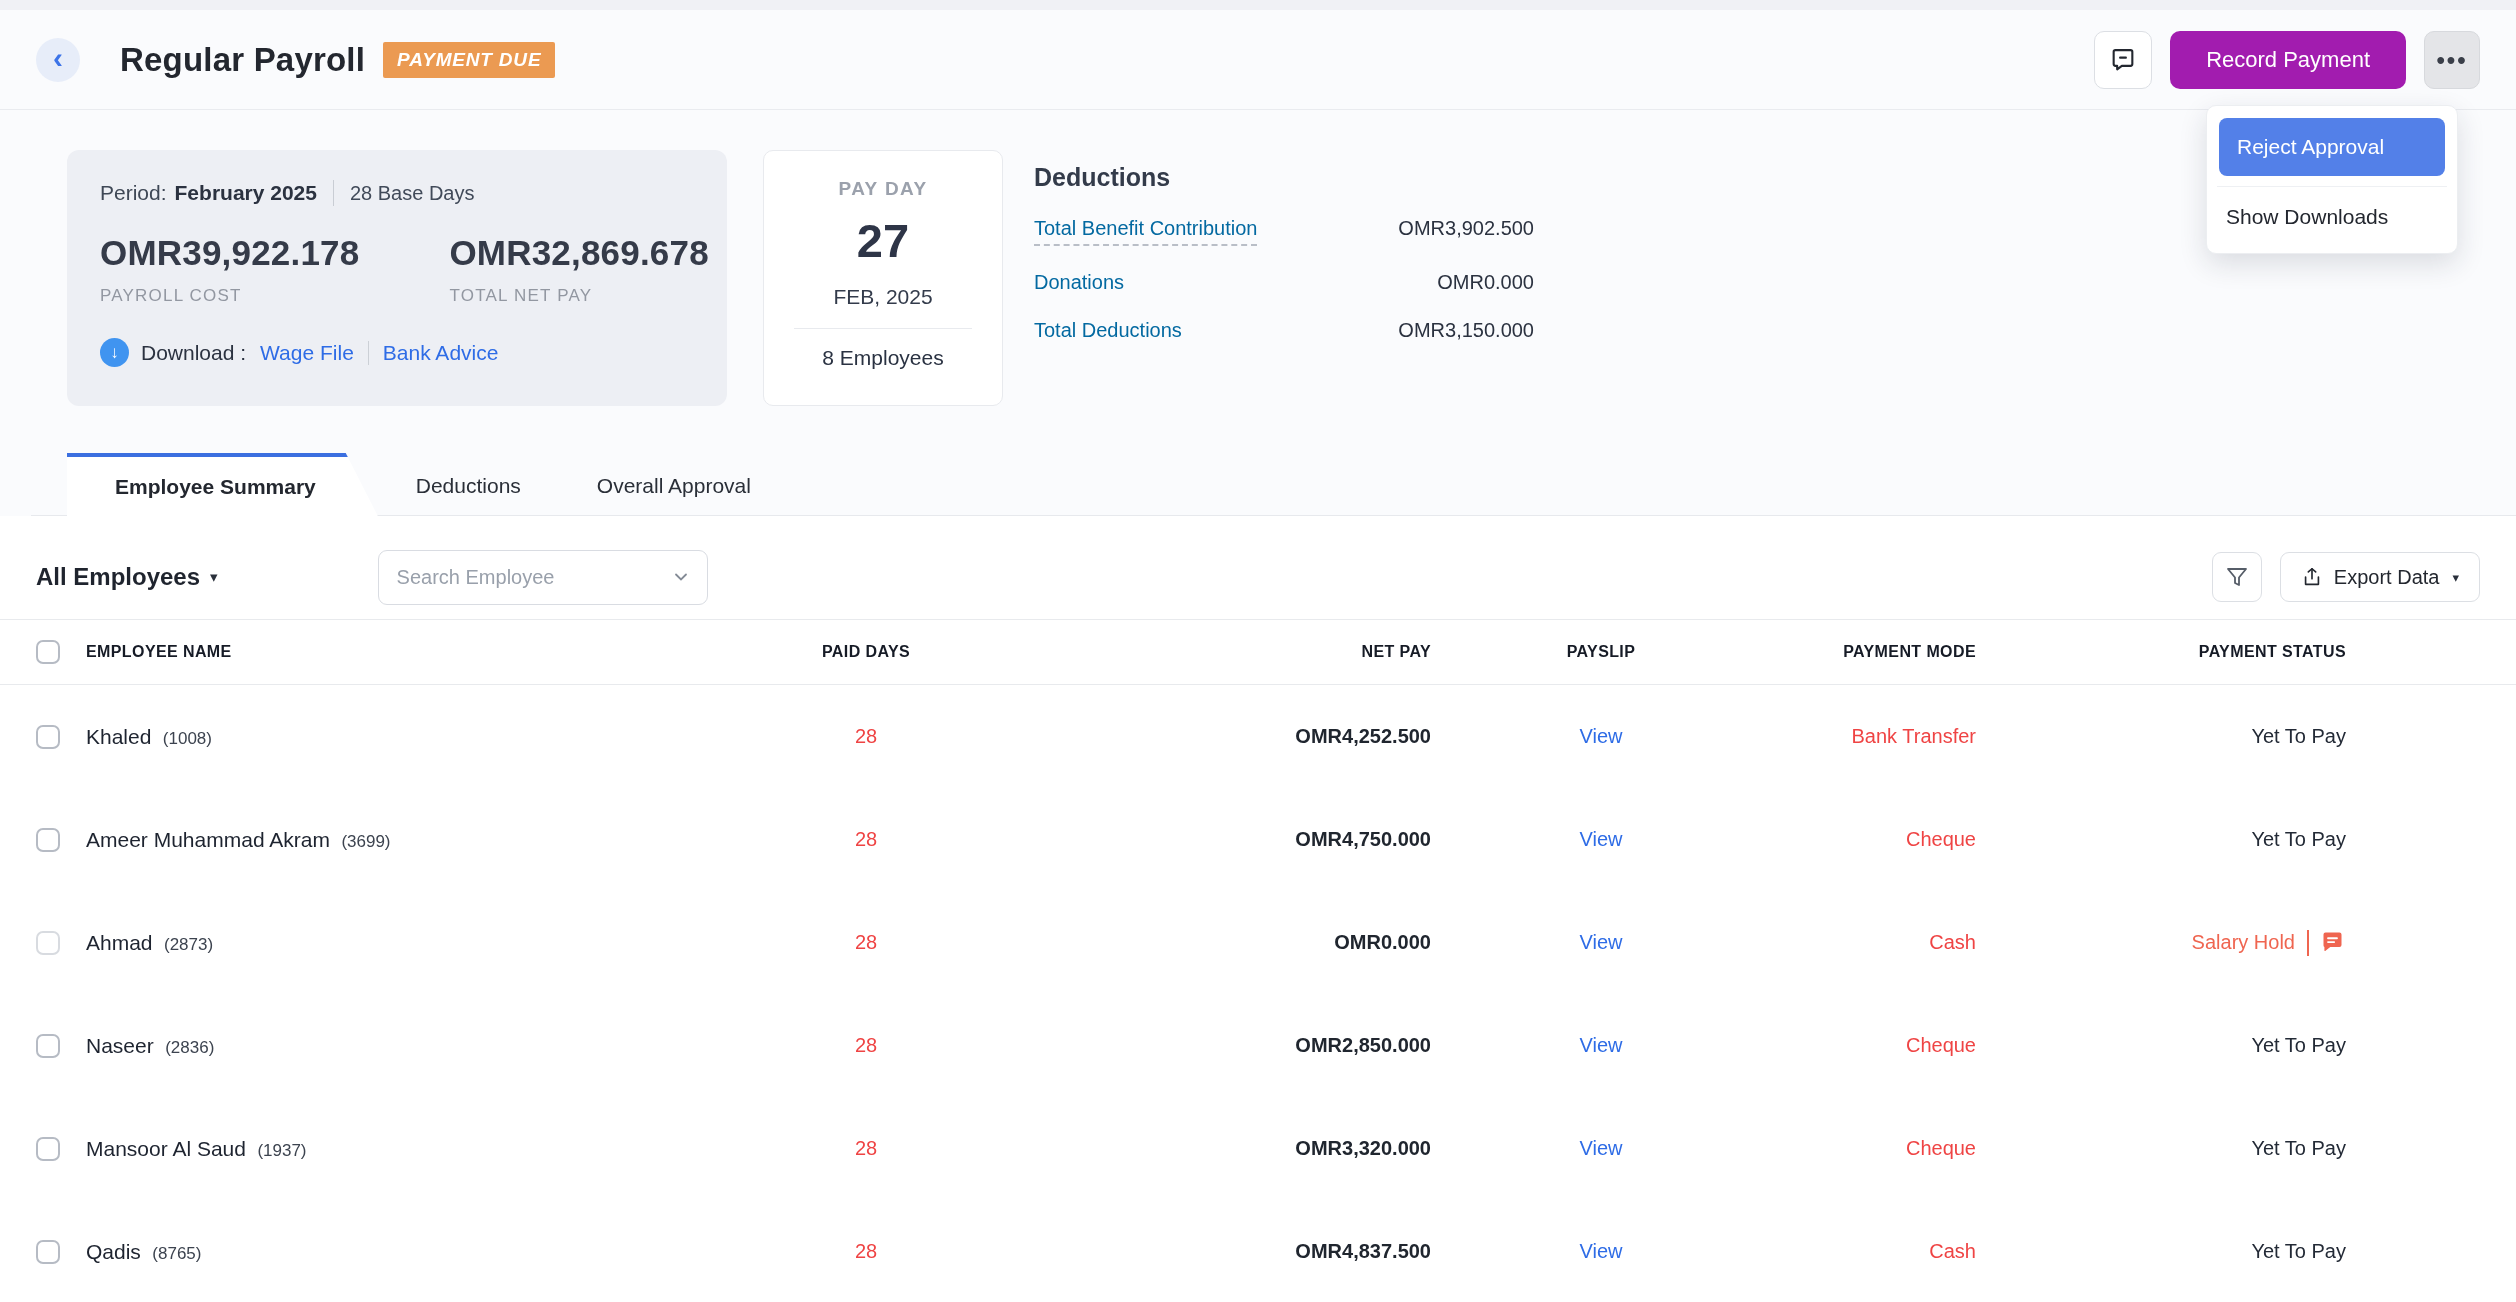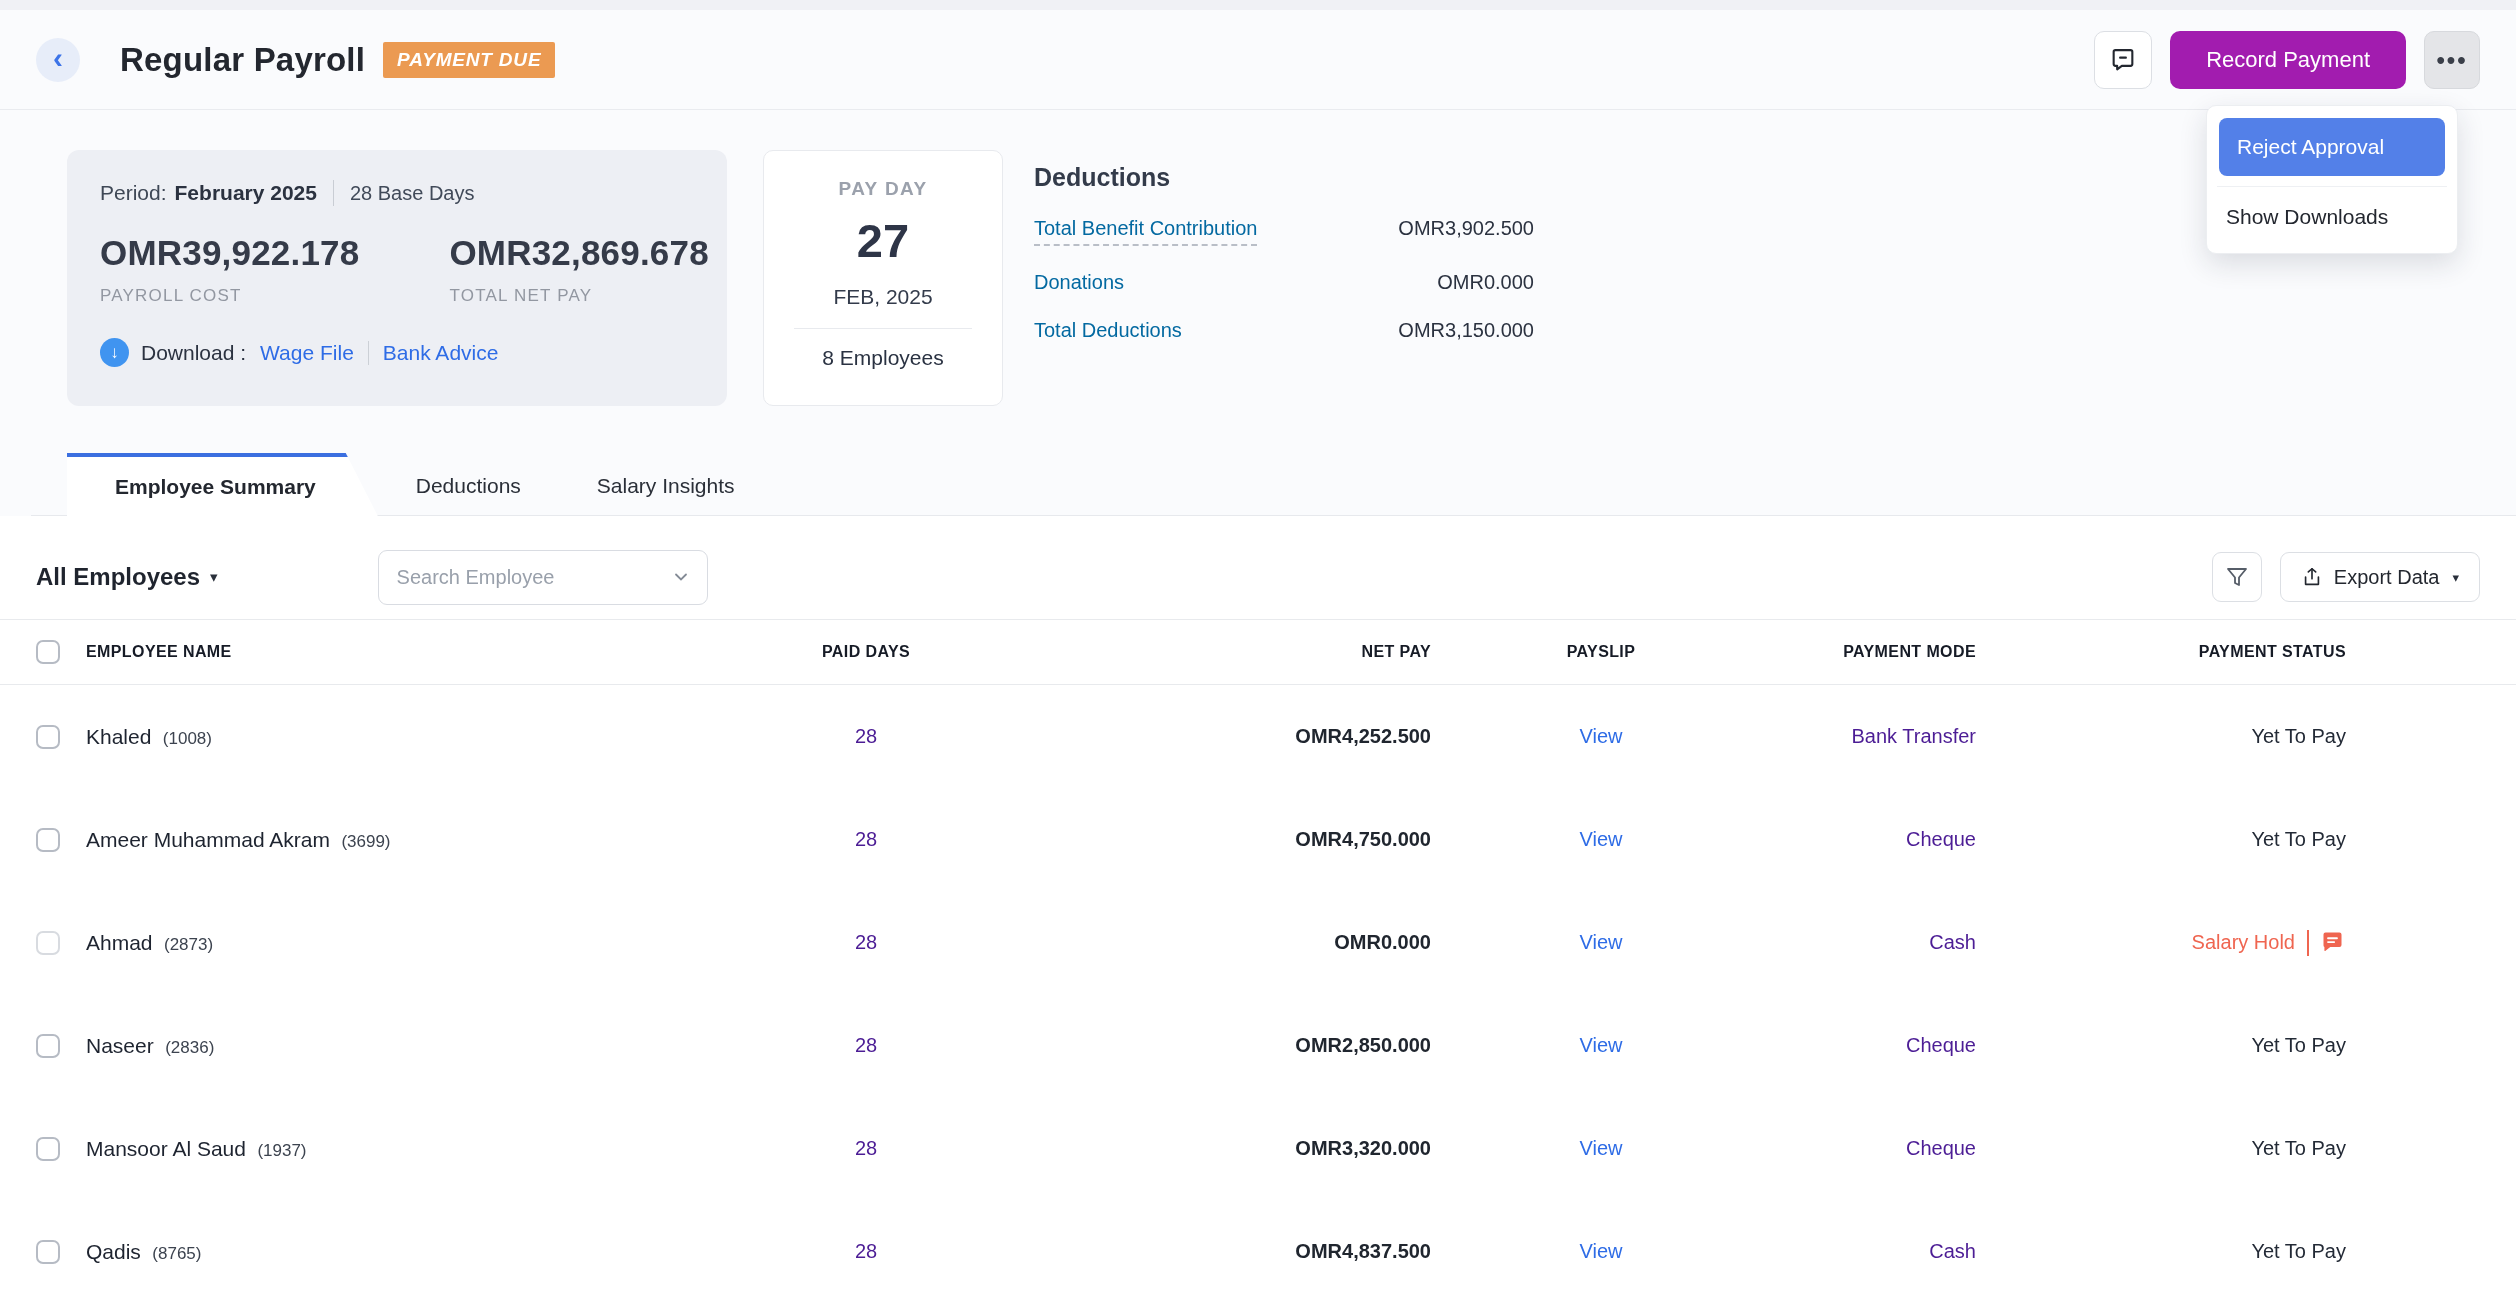--- a/index.html
+++ b/index.html
@@ -145,21 +145,21 @@
   .col-center { text-align:center; }
   .col-right { text-align:right; }
   .trow { height:103px; }
   .trow .grid { height:100%; }
   .checkbox {
     width:24px; height:24px; border:2px solid #b6bbc4; border-radius:7px; background:#fff; cursor:pointer;
   }
   .checkbox.muted { border-color:#d8dbe0; }
   .emp-name { font-size:21px; color:#1e2430; cursor:pointer; }
   .emp-id { font-size:17px; color:#3c434f; margin-left:7px; }
-  .cell { font-size:20px; color:#4c1d95; }
+  .cell { font-size:20px; color:#ef4444; }
   .net-pay { font-weight:600; color:#20262f; }
   .view-link { font-size:20px; color:#2e6ce6; font-weight:500; cursor:pointer; }
   .status-cell { display:flex; align-items:center; justify-content:flex-end; font-size:20px; color:#232a36; }
   .status-cell.hold { color:#ef6550; }
   .hold-extra { display:flex; align-items:center; }
   .hold-bar { width:2px; height:26px; background:#ef6550; margin:0 10px 0 12px; }
 
   svg { display:block; }
 </style>
 </head>
@@ -247,21 +247,21 @@
         <span class="deduction-label">Total Deductions</span>
         <span class="deduction-value">OMR3,150.000</span>
       </div>
     </div>
 
   </div>
 
   <div class="tabs-row">
     <div class="tab active">Employee Summary</div>
     <div class="tab">Deductions</div>
-    <div class="tab">Salary Insights</div>
+    <div class="tab">Overall Approval</div>
   </div>
 </div>
 
 <div class="content">
 
   <div class="filter-row">
     <div class="employees-filter">
       <span class="label">All Employees</span>
       <span class="caret">▾</span>
     </div>

